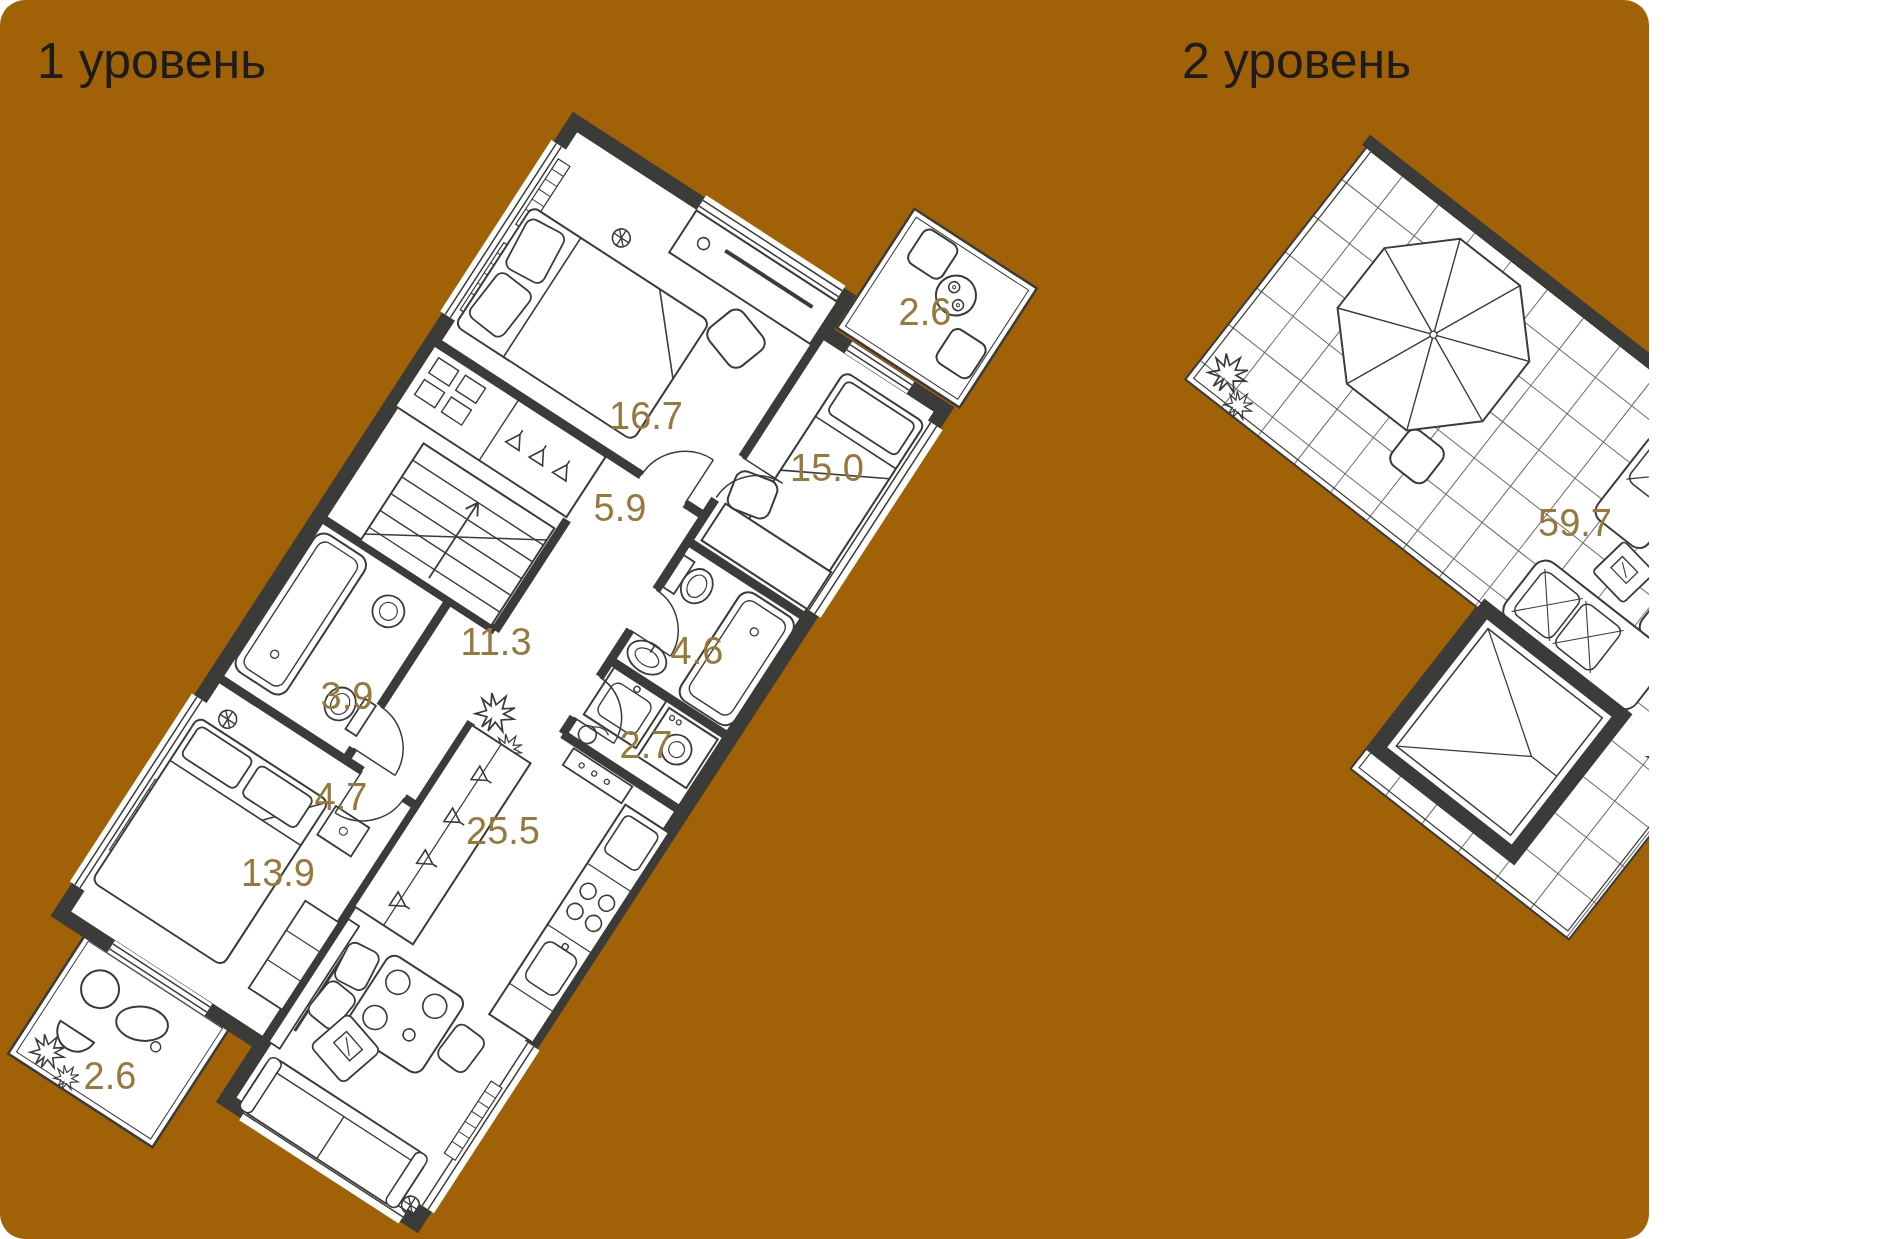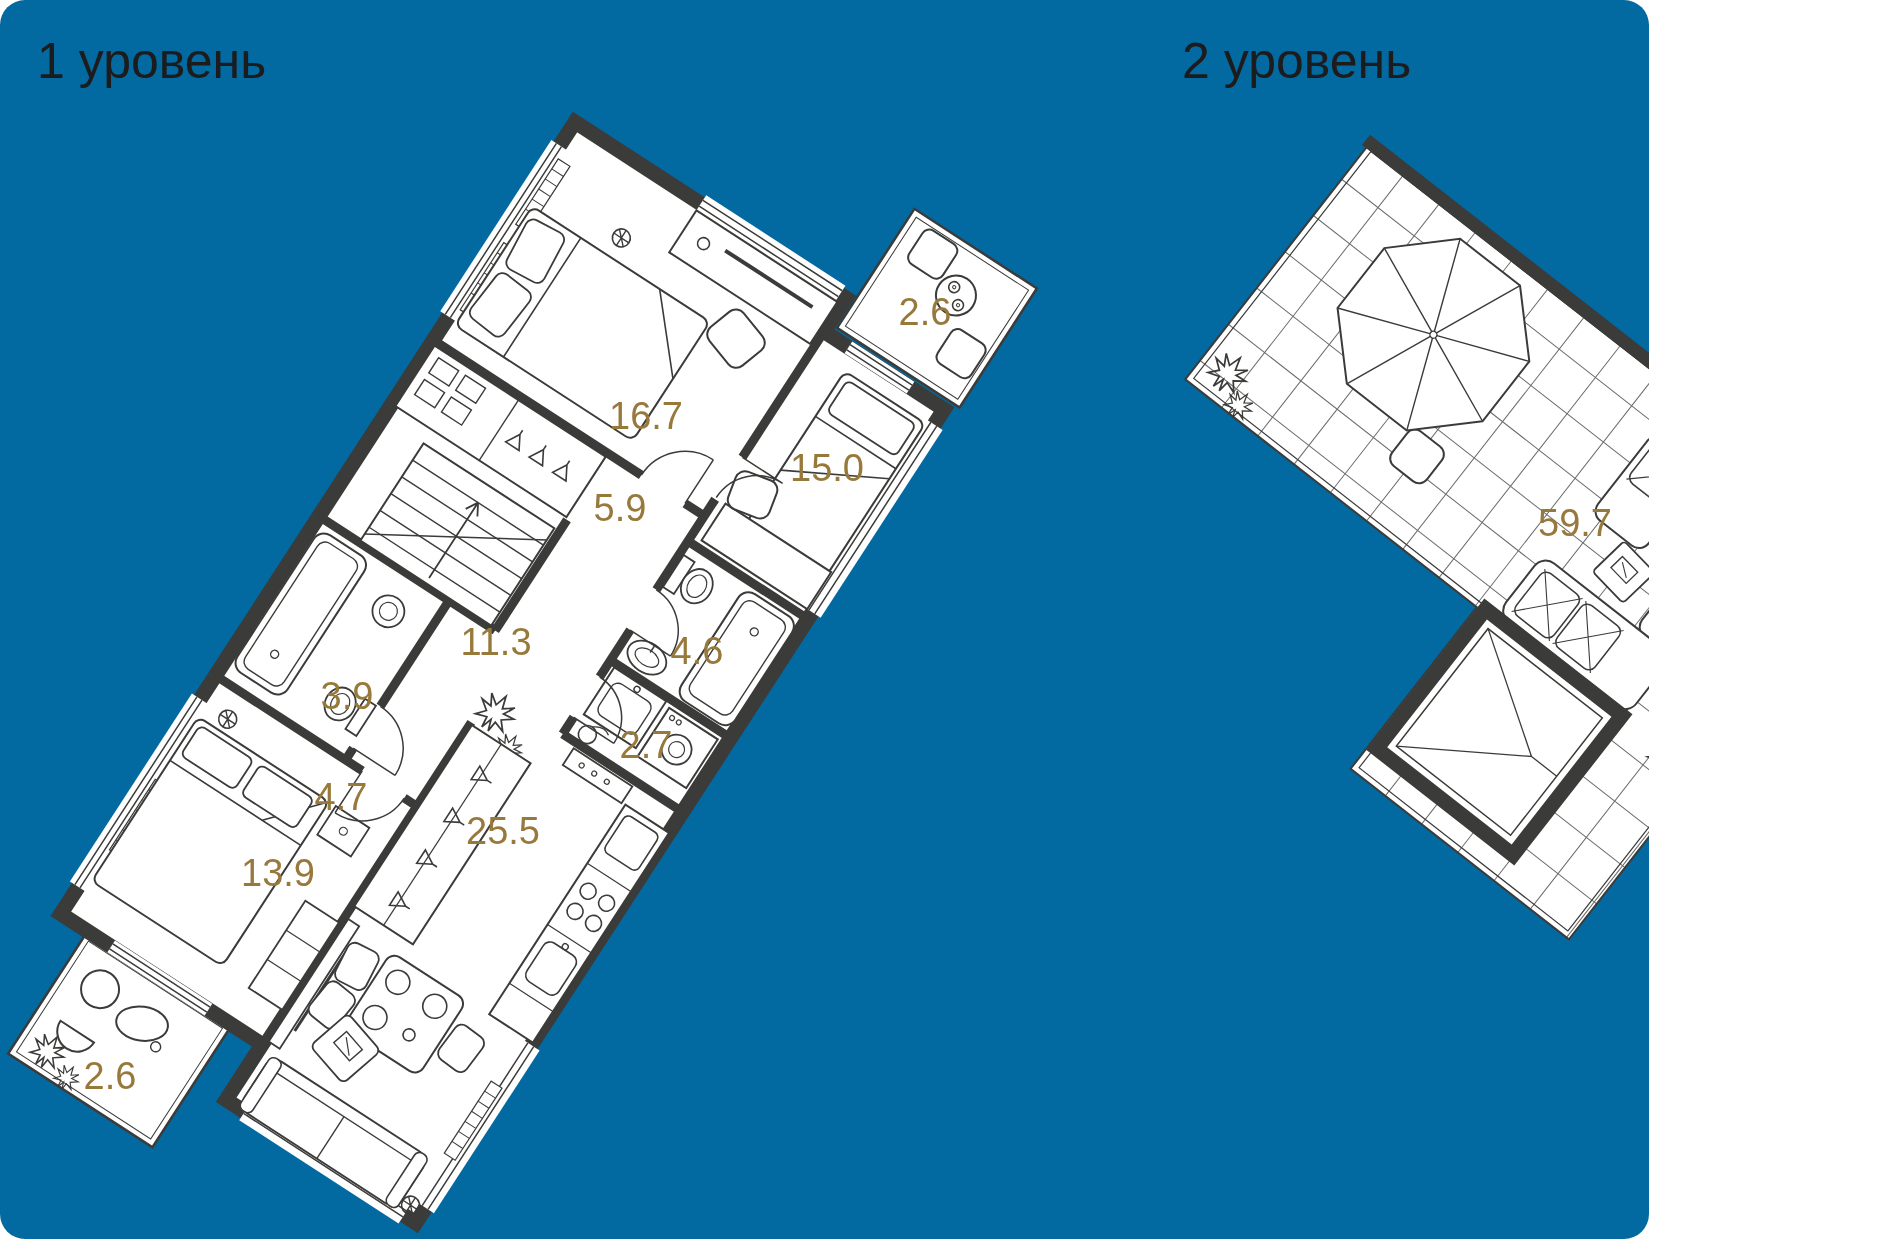--- a/index.html
+++ b/index.html
@@ -1,16 +1,16 @@
 <!DOCTYPE html>
 <html><head>
 <meta charset="utf-8">
 <style>
   html,body{margin:0;padding:0;background:#ffffff;}
-  .stage{position:relative;width:1649px;height:1239px;background:#0369a1;overflow:hidden;border-radius:25px;}
+  .stage{position:relative;width:1649px;height:1239px;background:#a16207;overflow:hidden;border-radius:25px;}
   svg{display:block;}
   .plan-title{font-family:"Liberation Sans",sans-serif;font-size:50px;font-weight:500;fill:#1c1c1c;}
   .area-label{font-family:"Liberation Sans",sans-serif;font-size:38px;fill:#97793B;text-anchor:middle;}
   .ln{stroke:#3B3B39;fill:none;}
   .fw{stroke:#3B3B39;fill:#ffffff;}
 </style>
 </head>
 <body>
 
 <div class="stage">

